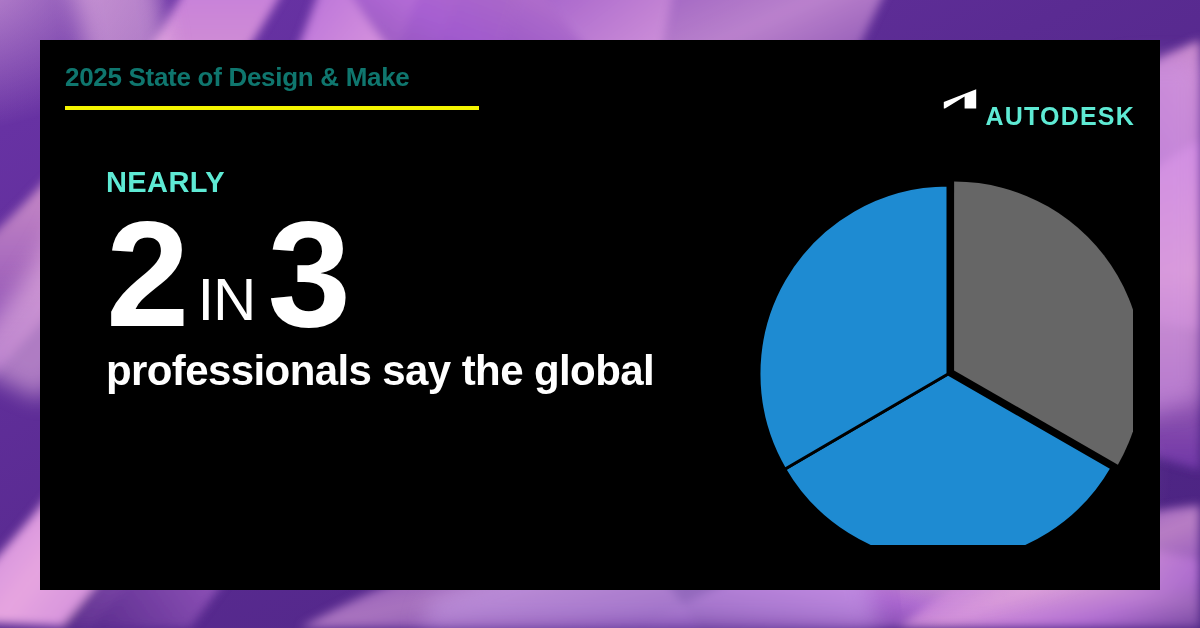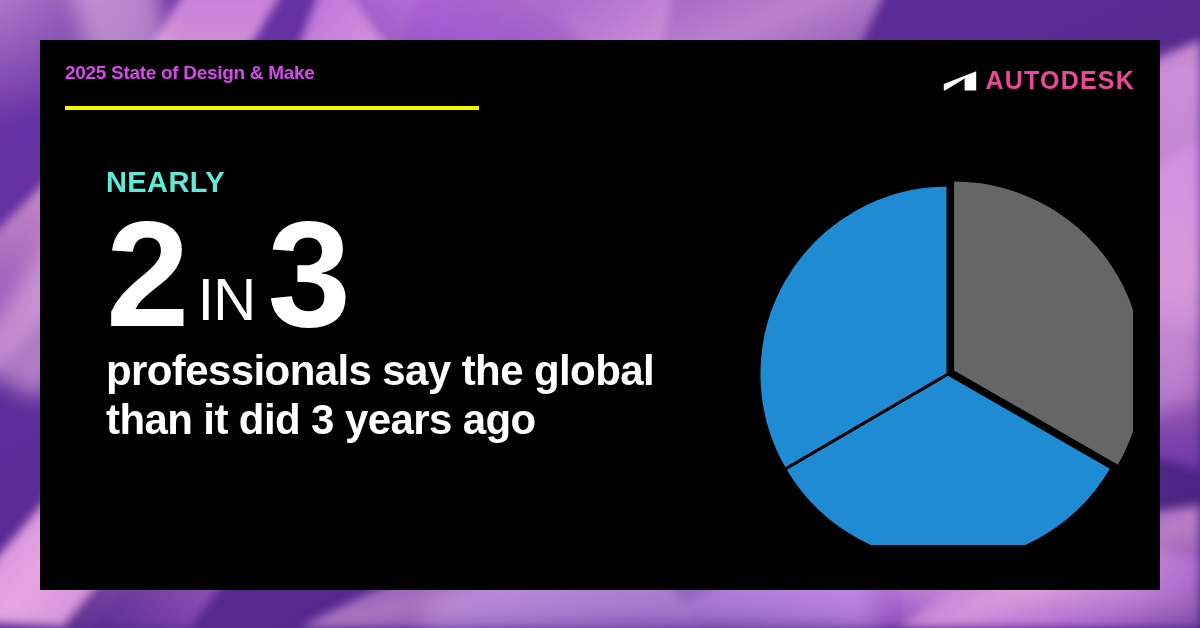--- a/index.html
+++ b/index.html
@@ -33,24 +33,24 @@
   
   #header {
     position:absolute;
     left:25px; top:12px;
     width:1070px; height:70px;
   }
 
   #title {
     position:absolute;
     left:0; top:10px;
-    font-size:19px;
+    font-size:26px;
     font-weight:bold;
     letter-spacing:-0.3px;
-    color:#d946ef;
+    color:#0f766e;
     white-space:nowrap;
   }
 
   #title-rule {
     position:absolute;
     left:0; top:54px;
     width:414px; height:4px;
     background:#F5F500;
   }
 
@@ -59,22 +59,23 @@
     right:0; top:16px;
     display:flex;
     align-items:center;
     gap:9px;
   }
   #logo-mark { display:block; }
   #logo-word {
     font-size:25px;
     font-weight:bold;
     letter-spacing:1.2px;
-    color:#ec4899;
+    color:#5eead4;
     line-height:1;
+    margin-top:36px;
   }
 
   
   #left-col {
     position:absolute;
     left:66px; top:128px;
     width:620px;
   }
 
   #kicker {
@@ -223,21 +224,20 @@
       <div id="kicker">NEARLY</div>
 
       <div id="bigstat">
         <span class="stat-num">2</span>
         <span class="stat-in">IN</span>
         <span class="stat-num">3</span>
       </div>
 
       <div id="body-copy">
         <div>professionals say the global</div>
-        <div>than it did 3 years ago</div>
       </div>
 
     </div>
 
     <div id="pie-wrap">
       <svg viewBox="0 0 410 410" xmlns="http://www.w3.org/2000/svg" aria-hidden="true">
 
         <path id="slice-grey" d="M 231.1 235.5 L 231.1 46.5 A 189 189 0 0 1 394.9 329.7 Z" fill="#666666"></path>
 
         <path id="slice-blue-bottom" d="M 225.0 239.0 L 388.9 333.2 A 189 189 0 0 1 61.7 334.2 Z" fill="#1E8BD2" stroke="#000000" stroke-width="3" stroke-linejoin="miter"></path>

